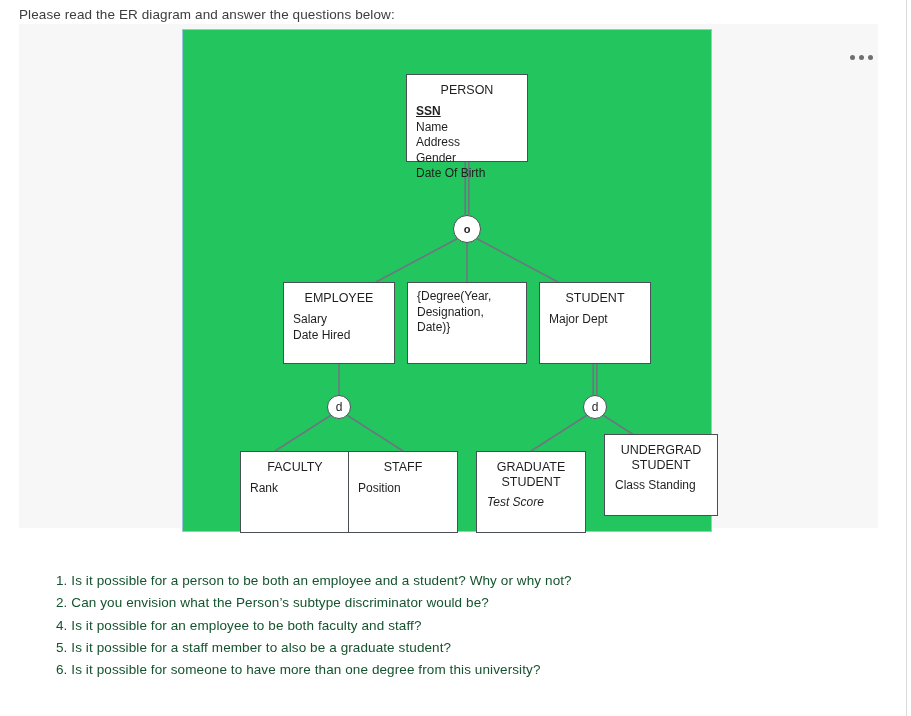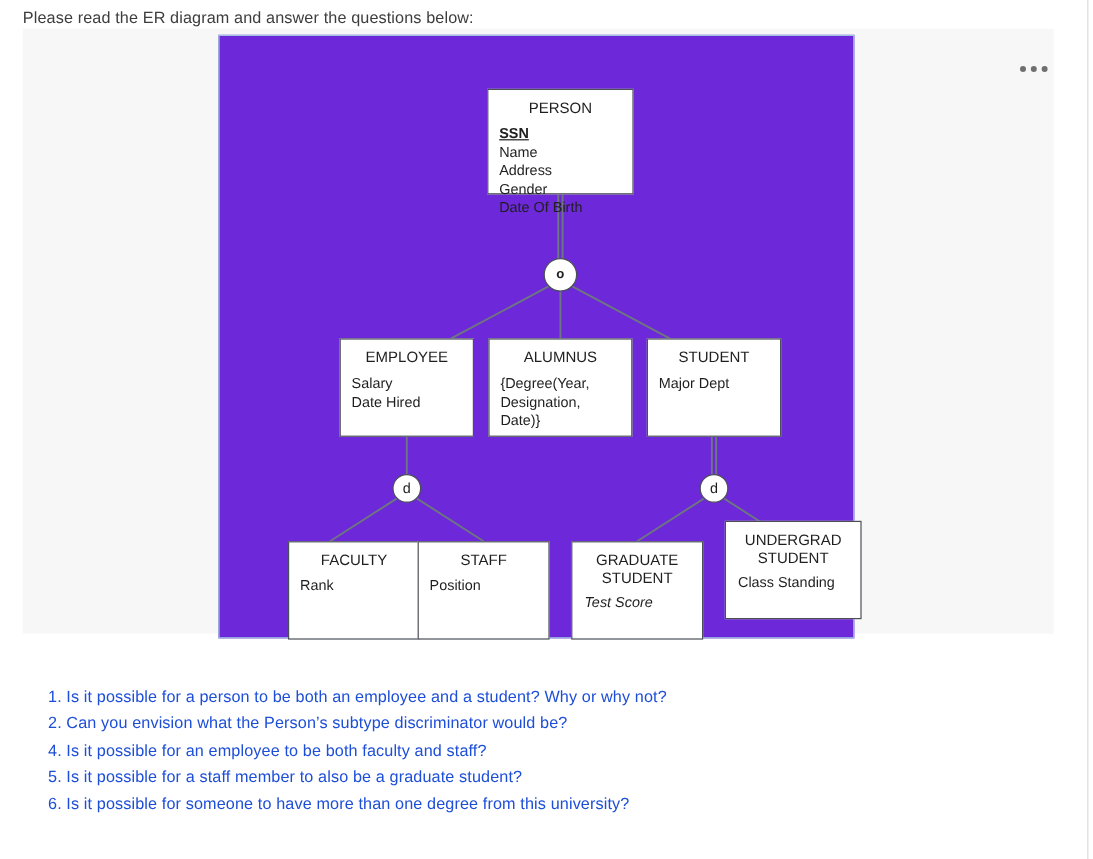--- a/index.html
+++ b/index.html
@@ -65,21 +65,21 @@
     background: #6f6f6f;
   }
 
   
   .er-canvas {
     position: absolute;
     left: 163px;
     top: 5px;
     width: 530px;
     height: 503px;
-    background: #6d28d9;
+    background: #22c55e;
     border: 1px solid #9dc4de;
     box-sizing: border-box;
   }
 
   .er-svg {
     position: absolute;
     left: 0;
     top: 0;
     width: 530px;
     height: 503px;
@@ -138,24 +138,25 @@
   }
 
   .questions {
     position: absolute;
     left: 40px;
     top: 570px;
     width: 820px;
   }
   .question-item {
     font-size: 13.5px;
-    color: #1d4ed8;
+    color: #14532d;
     line-height: 22.3px;
     white-space: nowrap;
     letter-spacing: 0.1px;
+    margin-left: 16px;
   }
 </style>
 </head>
 <body>
 
 <div class="page-divider"></div>
 
 <div class="prompt-text">Please read the ER diagram and answer the questions below:</div>
 
 <div class="figure-container">
@@ -208,21 +209,20 @@
 
     <div class="entity" style="left:100px; top:252px; width:112px; height:82px;">
       <div class="entity-title">EMPLOYEE</div>
       <div class="entity-attrs">
         <div class="attr">Salary</div>
         <div class="attr">Date Hired</div>
       </div>
     </div>
 
     <div class="entity" style="left:224px; top:252px; width:120px; height:82px;">
-      <div class="entity-title">ALUMNUS</div>
       <div class="entity-attrs">
         <div class="attr">{Degree(Year,
 Designation,
 Date)}</div>
       </div>
     </div>
 
     <div class="entity" style="left:356px; top:252px; width:112px; height:82px;">
       <div class="entity-title">STUDENT</div>
       <div class="entity-attrs">

